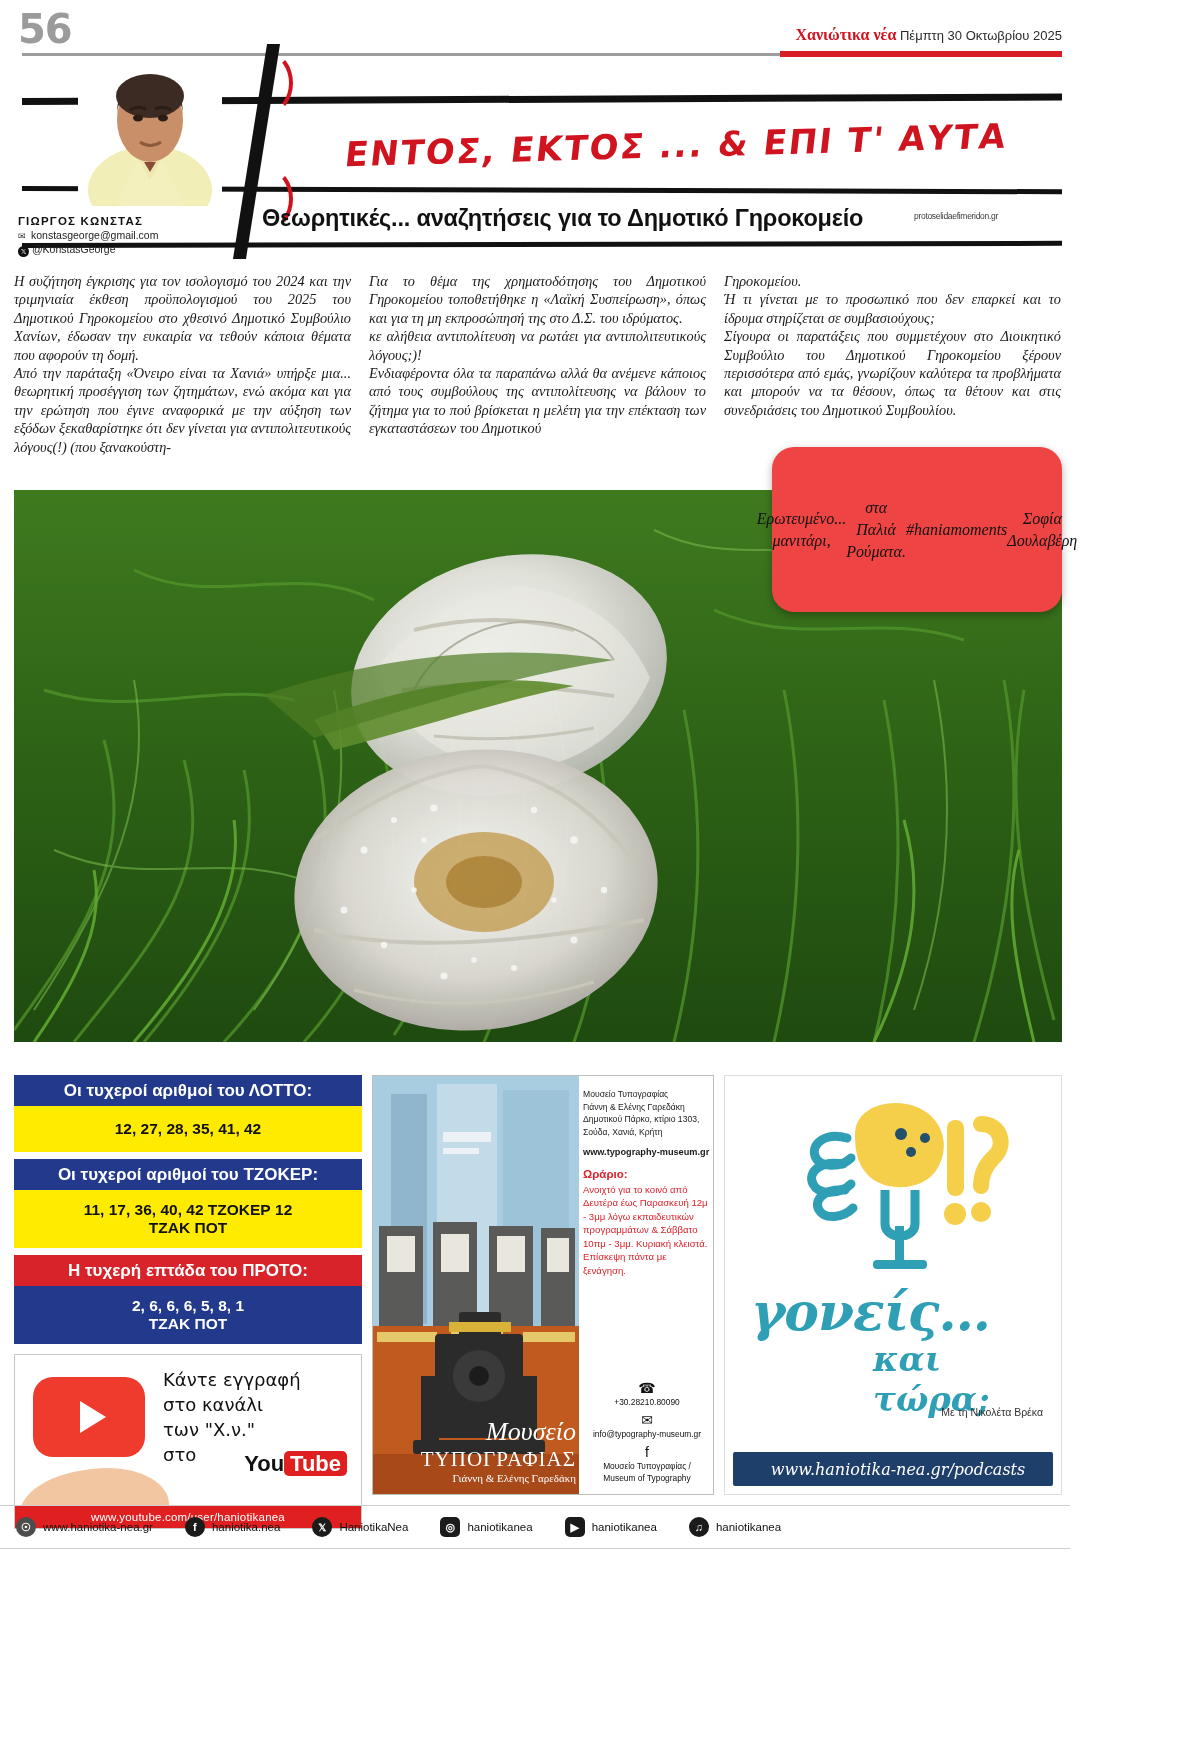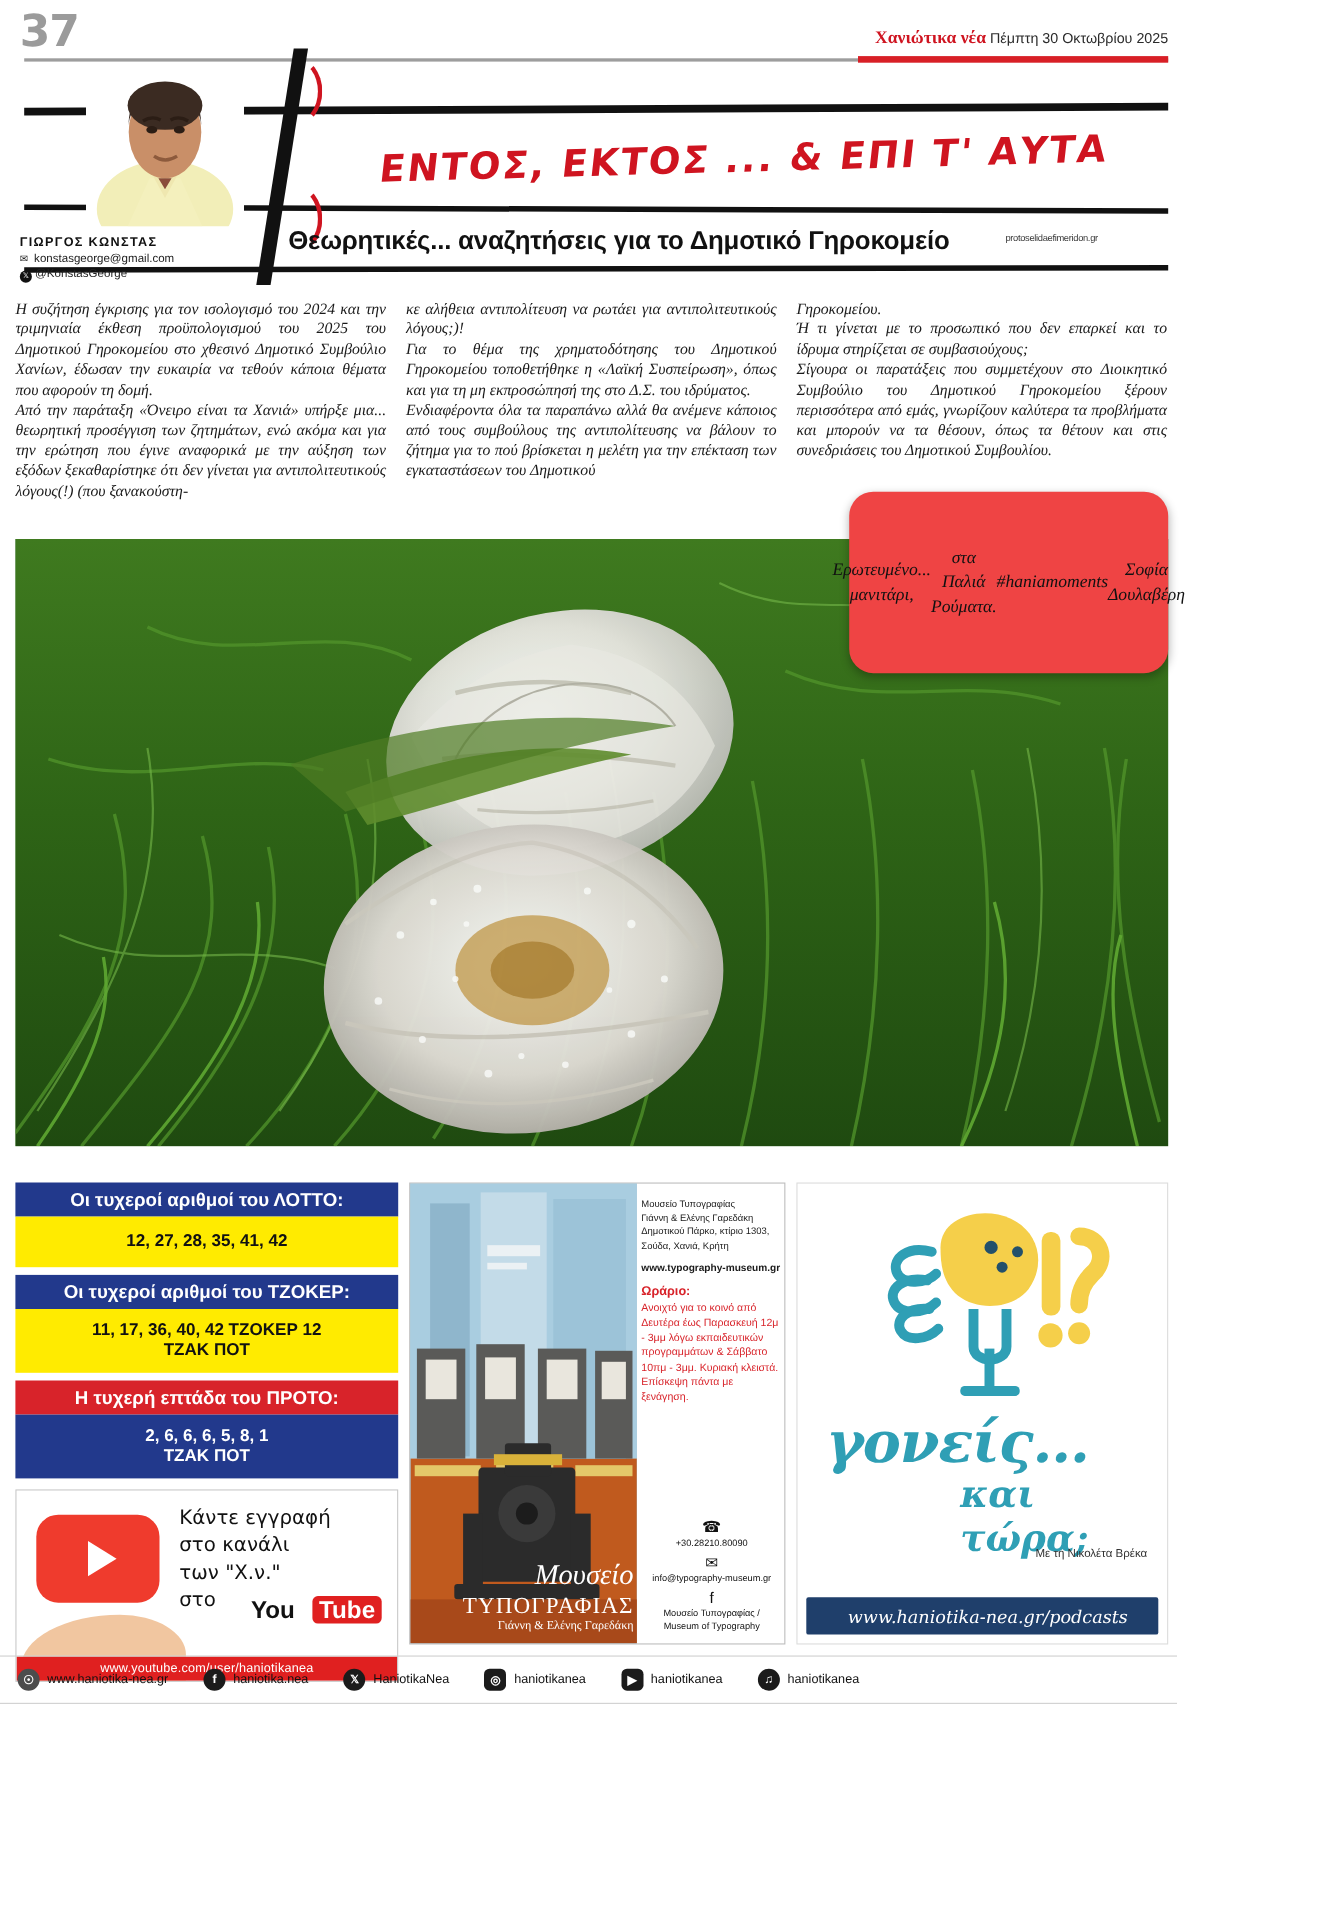--- a/index.html
+++ b/index.html
@@ -196,21 +196,21 @@
   .yt-text {
     position: absolute; left: 148px; top: 12px; width: 190px;
     font-family: "DejaVu Sans", sans-serif;
     font-size: 18px; line-height: 25px; color: #111;
   }
   .yt-logo {
     position:absolute; right: 14px; top: 96px;
     font-family:"Liberation Sans", sans-serif; font-weight:bold; font-size:22px; color:#111;
   }
   .yt-logo .tube {
-    background:#e02020; color:#fff; padding: 0 6px; border-radius:5px; margin-left:16px;
+    background:#e02020; color:#fff; padding: 0 6px; border-radius:5px; margin-left:0;
   }
   .yt-url {
     position: absolute; left: 0; bottom: 0; width: 100%; height: 22px;
     background: #e02020; color: #fff; font-size: 11.5px;
     font-family: "Liberation Sans", sans-serif;
     display:flex; align-items:center; justify-content:center; letter-spacing:.2px;
   }
 
   
   .mus-photo {
@@ -281,21 +281,21 @@
   .g-x     { background: #1b1b1b; font-size: 10px; }
   .g-ig    { background: #1b1b1b; border-radius: 5px; }
   .g-yt    { background: #1b1b1b; border-radius: 5px; }
   .g-tt    { background: #1b1b1b; }
 </style>
 </head>
 <body>
 
 <div class="page">
 
-  <div class="pagenum">37</div>
+  <div class="pagenum">56</div>
 
   <div class="masthead">
     <span class="brand">Χανιώτικα νέα</span>
     <span>Πέμπτη 30 Οκτωβρίου 2025</span>
   </div>
 
   <div class="rule-grey"></div>
   <div class="rule-red"></div>
 
   <div class="bar-top"></div>
@@ -337,22 +337,22 @@
 
   <div class="headline">Θεωρητικές... αναζητήσεις για το Δημοτικό Γηροκομείο</div>
   <div class="watermark">protoselidaefimeridon.gr</div>
 
   <div class="cols">
     <div class="col">
       <p>Η συζήτηση έγκρισης για τον ισολογισμό του 2024 και την τριμηνιαία έκθεση προϋπολογισμού του 2025 του Δημοτικού Γηροκομείου στο χθεσινό Δημοτικό Συμβούλιο Χανίων, έδωσαν την ευκαιρία να τεθούν κάποια θέματα που αφορούν τη δομή.</p>
         <p>Από την παράταξη «Όνειρο είναι τα Χανιά» υπήρξε μια... θεωρητική προσέγγιση των ζητημάτων, ενώ ακόμα και για την ερώτηση που έγινε αναφορικά με την αύξηση των εξόδων ξεκαθαρίστηκε ότι δεν γίνεται για αντιπολιτευτικούς λόγους(!) (που ξανακούστη-</p>
     </div>
     <div class="col">
-      <p>κε αλήθεια αντιπολίτευση να ρωτάει για αντιπολιτευτικούς λόγους;)!</p>
-        <p>Για το θέμα της χρηματοδότησης του Δημοτικού Γηροκομείου τοποθετήθηκε η «Λαϊκή Συσπείρωση», όπως και για τη μη εκπροσώπησή της στο Δ.Σ. του ιδρύματος.</p>
+      <p>Για το θέμα της χρηματοδότησης του Δημοτικού Γηροκομείου τοποθετήθηκε η «Λαϊκή Συσπείρωση», όπως και για τη μη εκπροσώπησή της στο Δ.Σ. του ιδρύματος.</p>
+        <p>κε αλήθεια αντιπολίτευση να ρωτάει για αντιπολιτευτικούς λόγους;)!</p>
         <p>Ενδιαφέροντα όλα τα παραπάνω αλλά θα ανέμενε κάποιος από τους συμβούλους της αντιπολίτευσης να βάλουν το ζήτημα για το πού βρίσκεται η μελέτη για την επέκταση των εγκαταστάσεων του Δημοτικού</p>
     </div>
     <div class="col">
       <p>Γηροκομείου.</p>
         <p>Ή τι γίνεται με το προσωπικό που δεν επαρκεί και το ίδρυμα στηρίζεται σε συμβασιούχους;</p>
         <p>Σίγουρα οι παρατάξεις που συμμετέχουν στο Διοικητικό Συμβούλιο του Δημοτικού Γηροκομείου ξέρουν περισσότερα από εμάς, γνωρίζουν καλύτερα τα προβλήματα και μπορούν να τα θέσουν, όπως τα θέτουν και στις συνεδριάσεις του Δημοτικού Συμβουλίου.</p>
     </div>
   </div>
 
   <div class="photo">

